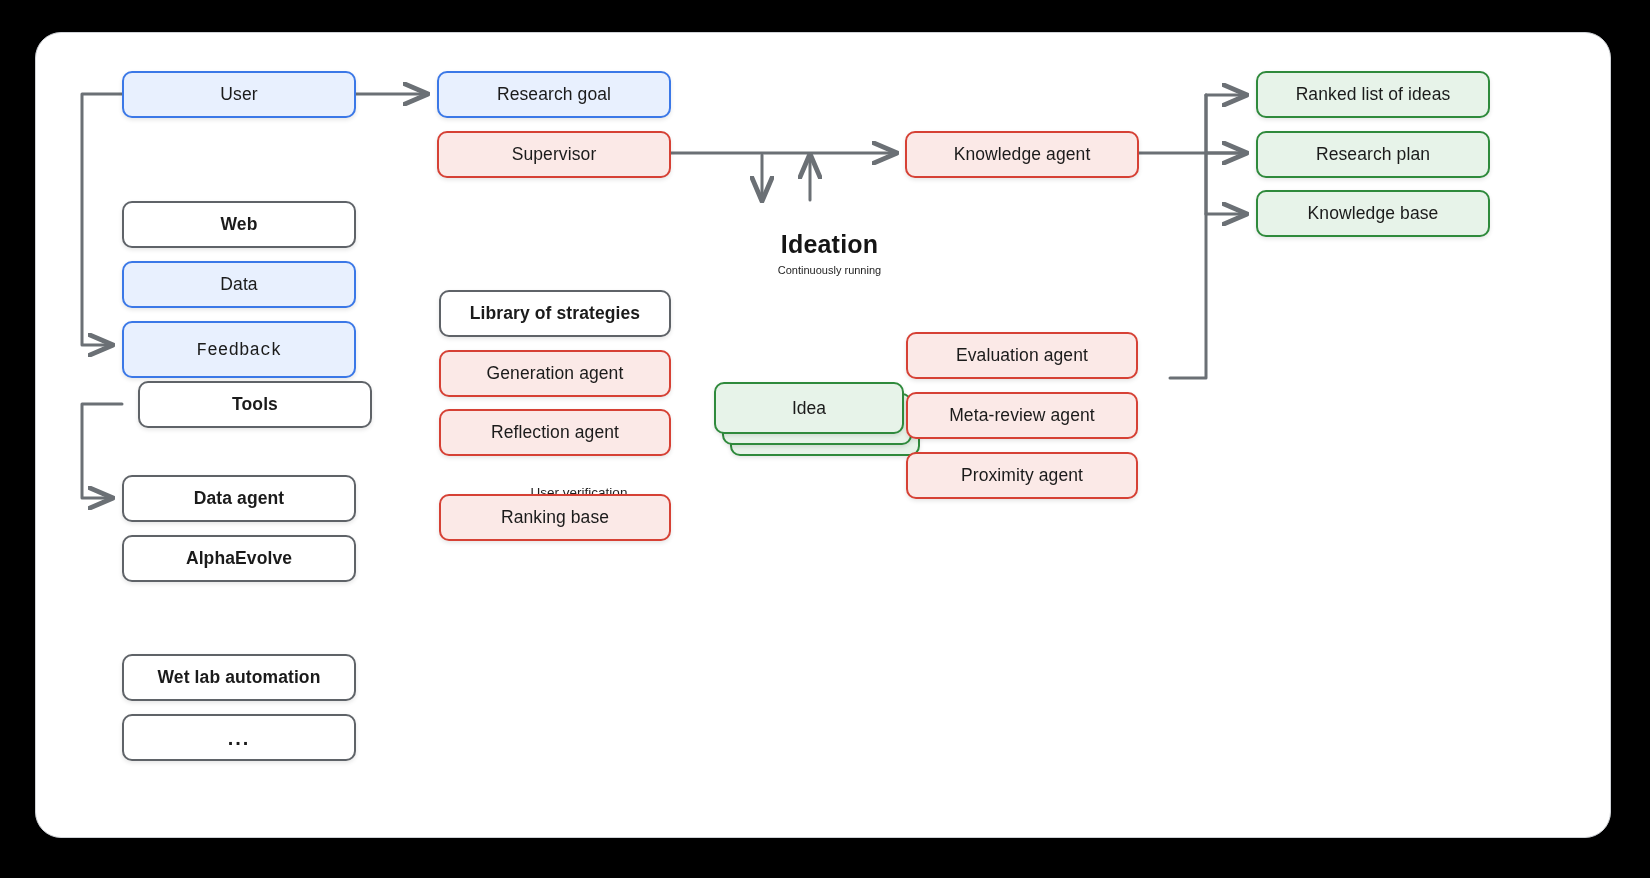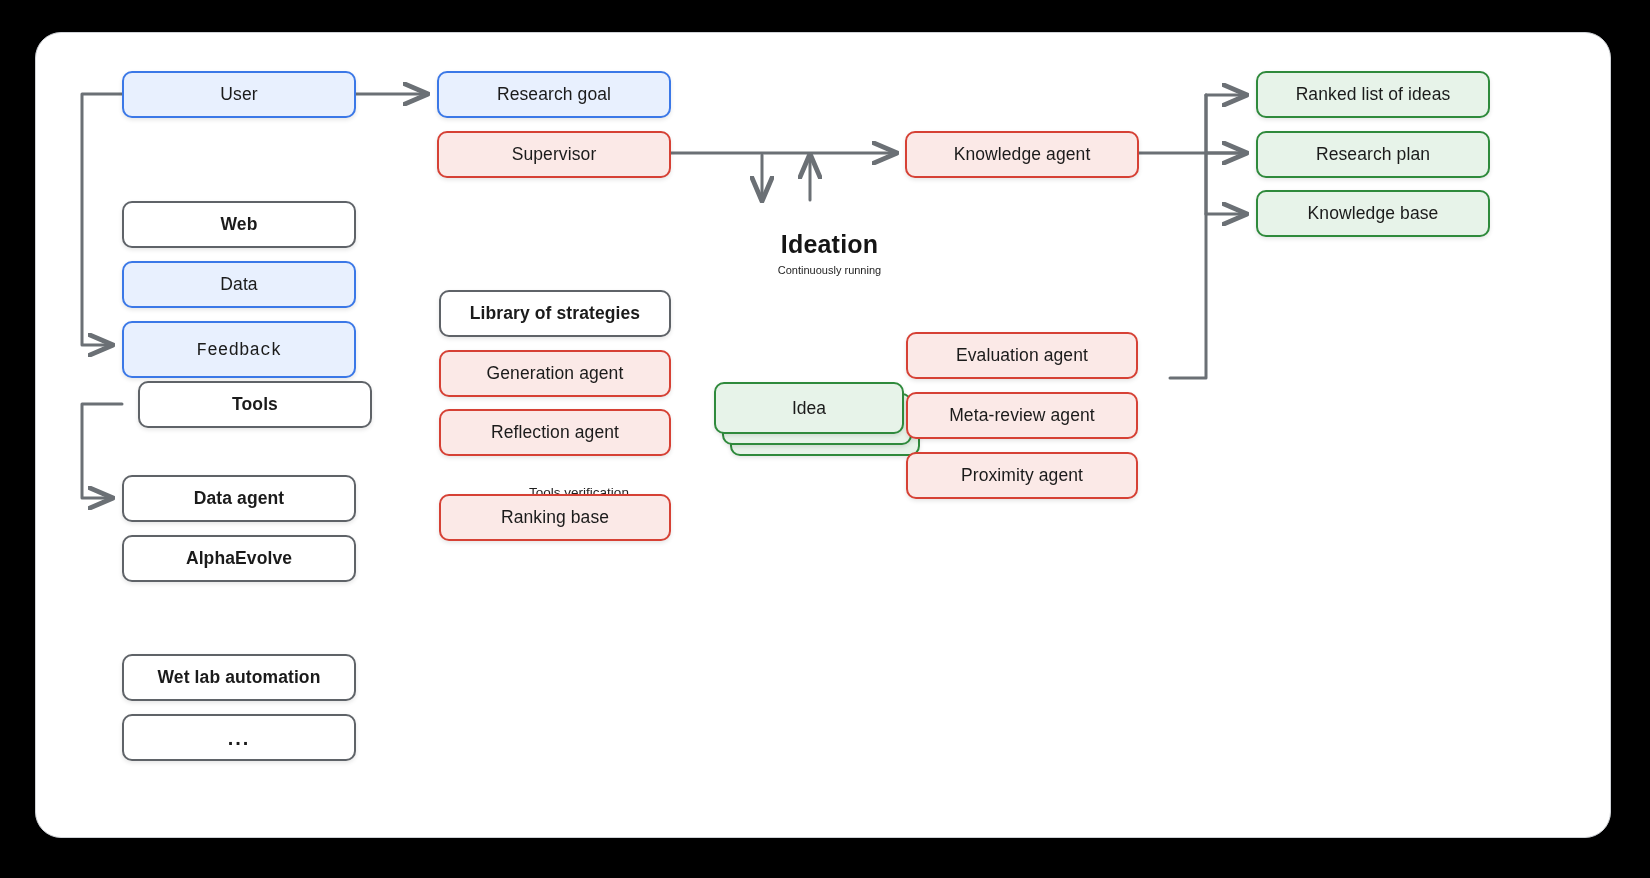--- a/index.html
+++ b/index.html
@@ -232,21 +232,21 @@
   </div>
 
   <div class="node red" style="left:439px; top:350px; width:232px; height:47px;">
     <span>Generation agent</span>
   </div>
 
   <div class="node red" style="left:439px; top:409px; width:232px; height:47px;">
     <span>Reflection agent</span>
   </div>
 
-  <div id="deep-verification-label">Tools verification</div>
+  <div id="deep-verification-label">User verification</div>
 
   <div class="node red" style="left:439px; top:494px; width:232px; height:47px;">
     <span>Ranking base</span>
   </div>
 
   <div id="idea-stack">
     <div class="stack-layer layer-back"></div>
     <div class="stack-layer layer-mid"></div>
     <div class="stack-layer layer-front">
       <span>Idea</span>

